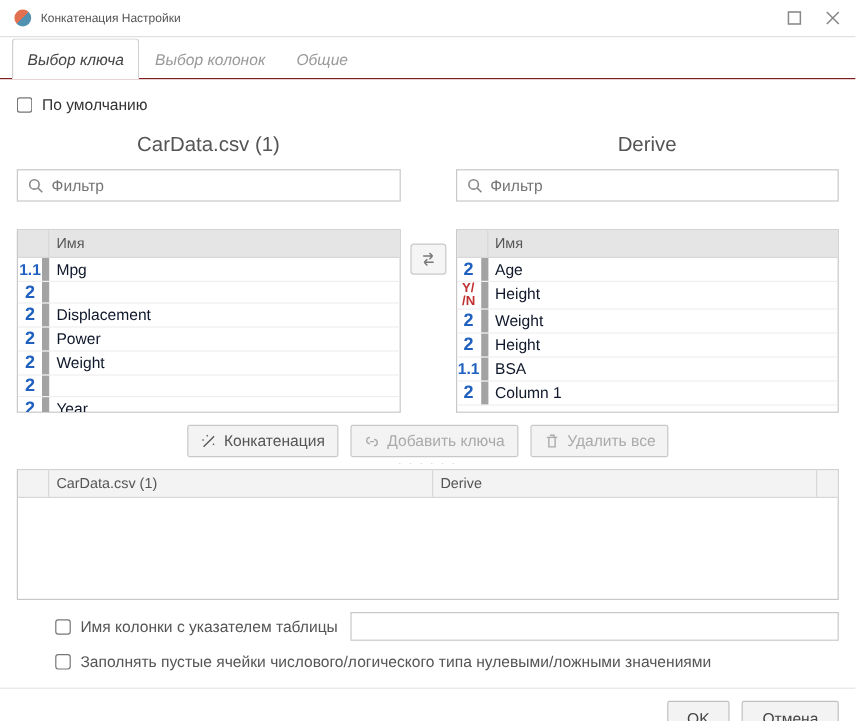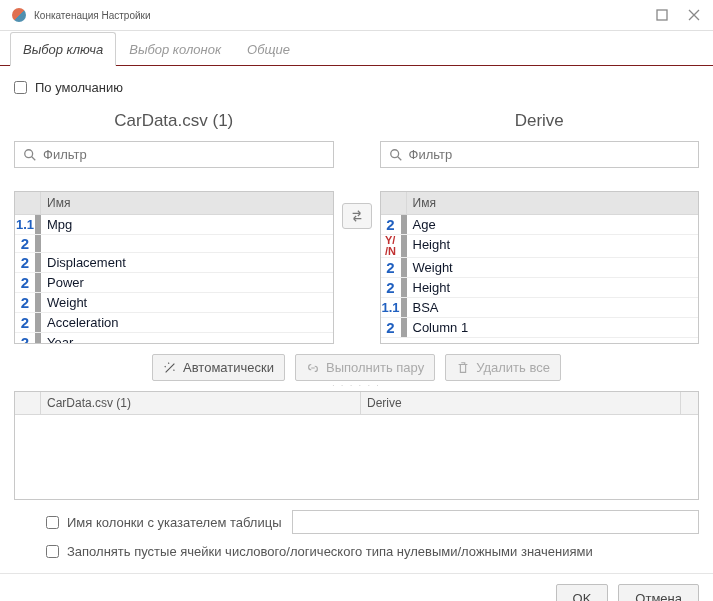--- a/index.html
+++ b/index.html
@@ -132,21 +132,20 @@
             <div class="row">
               <div class="ic">
                 <span class="type-ic t-2">2</span>
               </div>
               <div class="nm">Weight</div>
             </div>
             <div class="row">
               <div class="ic">
                 <span class="type-ic t-2">2</span>
               </div>
-              <div class="nm">Acceleration</div>
             </div>
             <div class="row">
               <div class="ic">
                 <span class="type-ic t-2">2</span>
               </div>
               <div class="nm">Year</div>
             </div>
           </div>
       </div>
     </div>
@@ -213,27 +212,27 @@
           </div>
       </div>
     </div>
   </div>
 
   <div class="btn-row">
     <div class="btn">
       <svg viewBox="0 0 16 16">
           <path d="M3 13 L11 5 M11 5 L13 3 M2 6 L3 7 M6 2 L7 3 M12 10 L13 11" stroke="currentColor" stroke-width="1.3"></path>
         </svg>
-      <span>Автоматически</span>
+      <span>Конкатенация</span>
     </div>
     <div class="btn disabled">
       <svg viewBox="0 0 16 16">
           <path d="M6 10 A3 3 0 0 1 3 7 A3 3 0 0 1 6 4 M10 6 A3 3 0 0 1 13 9 A3 3 0 0 1 10 12 M6 8 H10" fill="none" stroke="currentColor" stroke-width="1.3"></path>
         </svg>
-      <span>Выполнить пару</span>
+      <span>Добавить ключа</span>
     </div>
     <div class="btn disabled">
       <svg viewBox="0 0 16 16">
           <path d="M3 4 H13 M5 4 V13 H11 V4 M6 2 H10 V4" fill="none" stroke="currentColor" stroke-width="1.3"></path>
         </svg>
       <span>Удалить все</span>
     </div>
   </div>
   <div class="dots">· · · · · ·</div>
 

